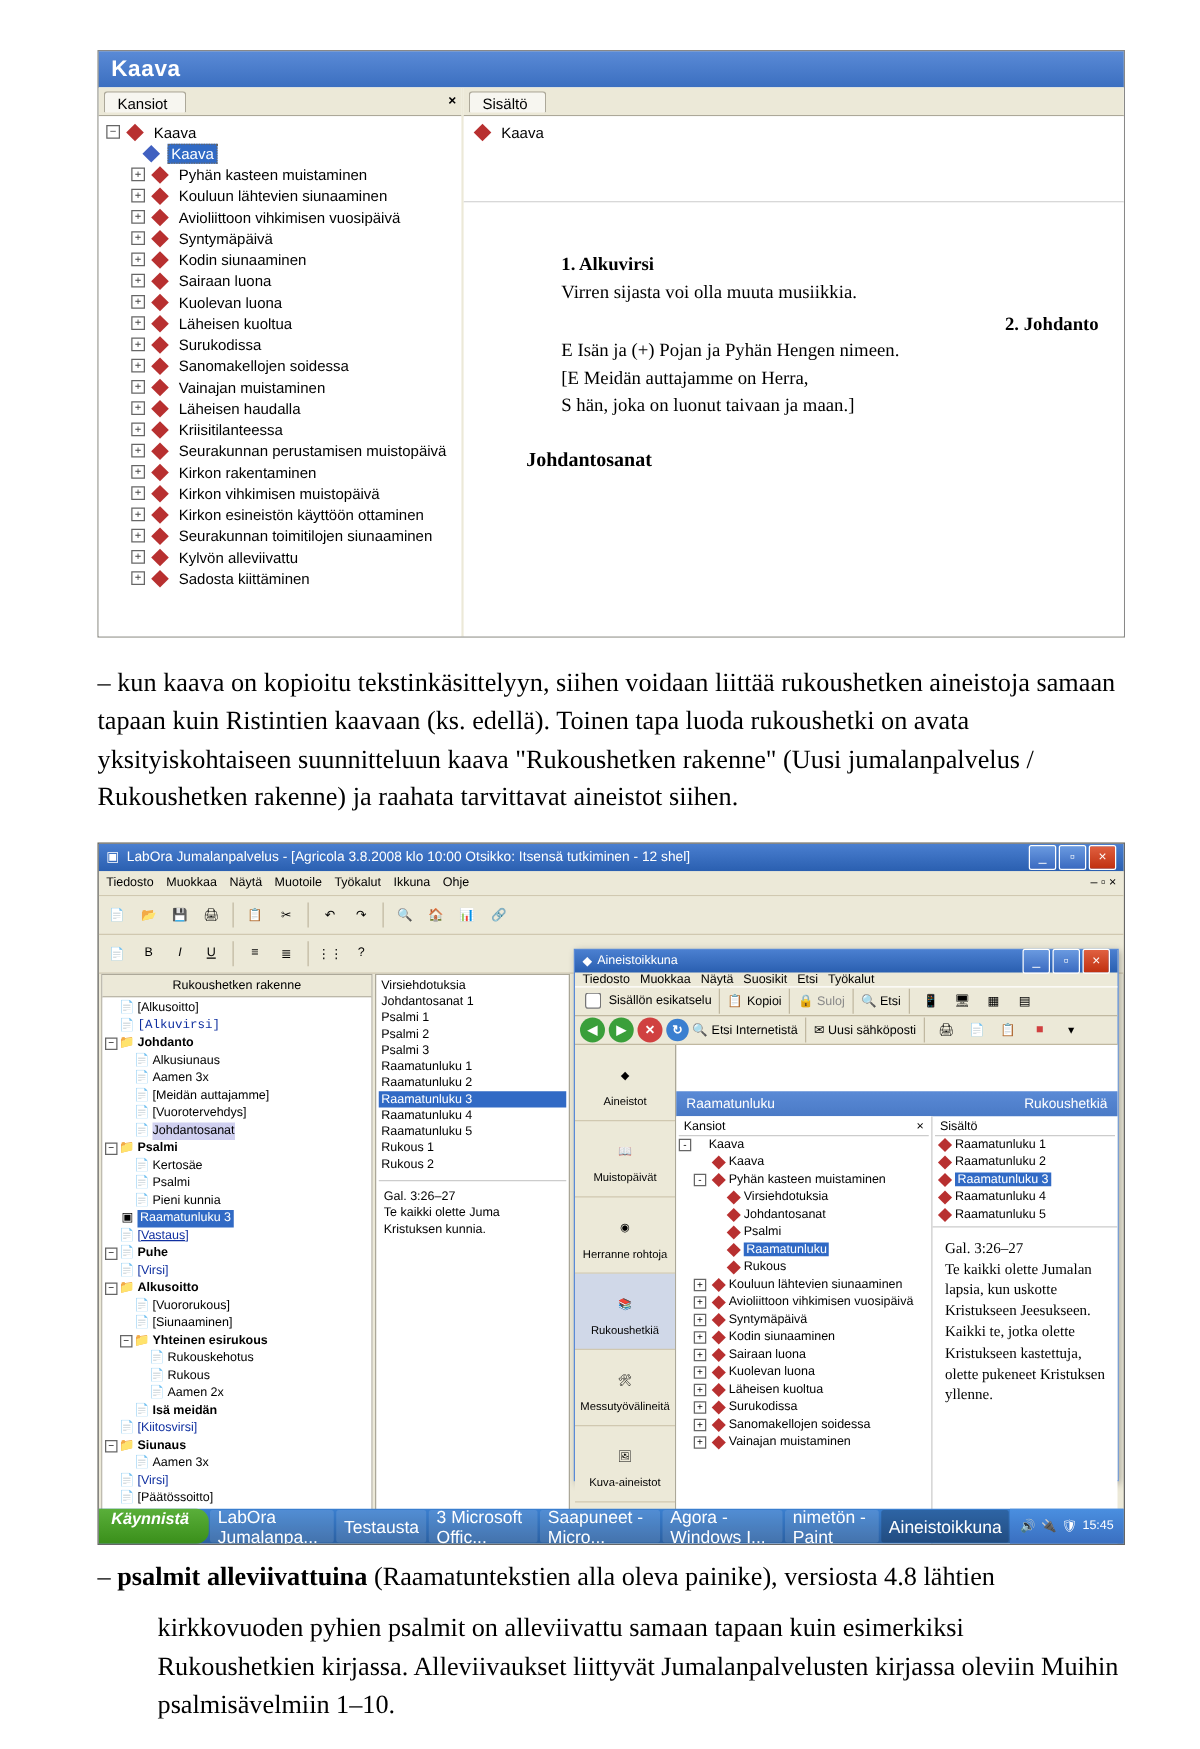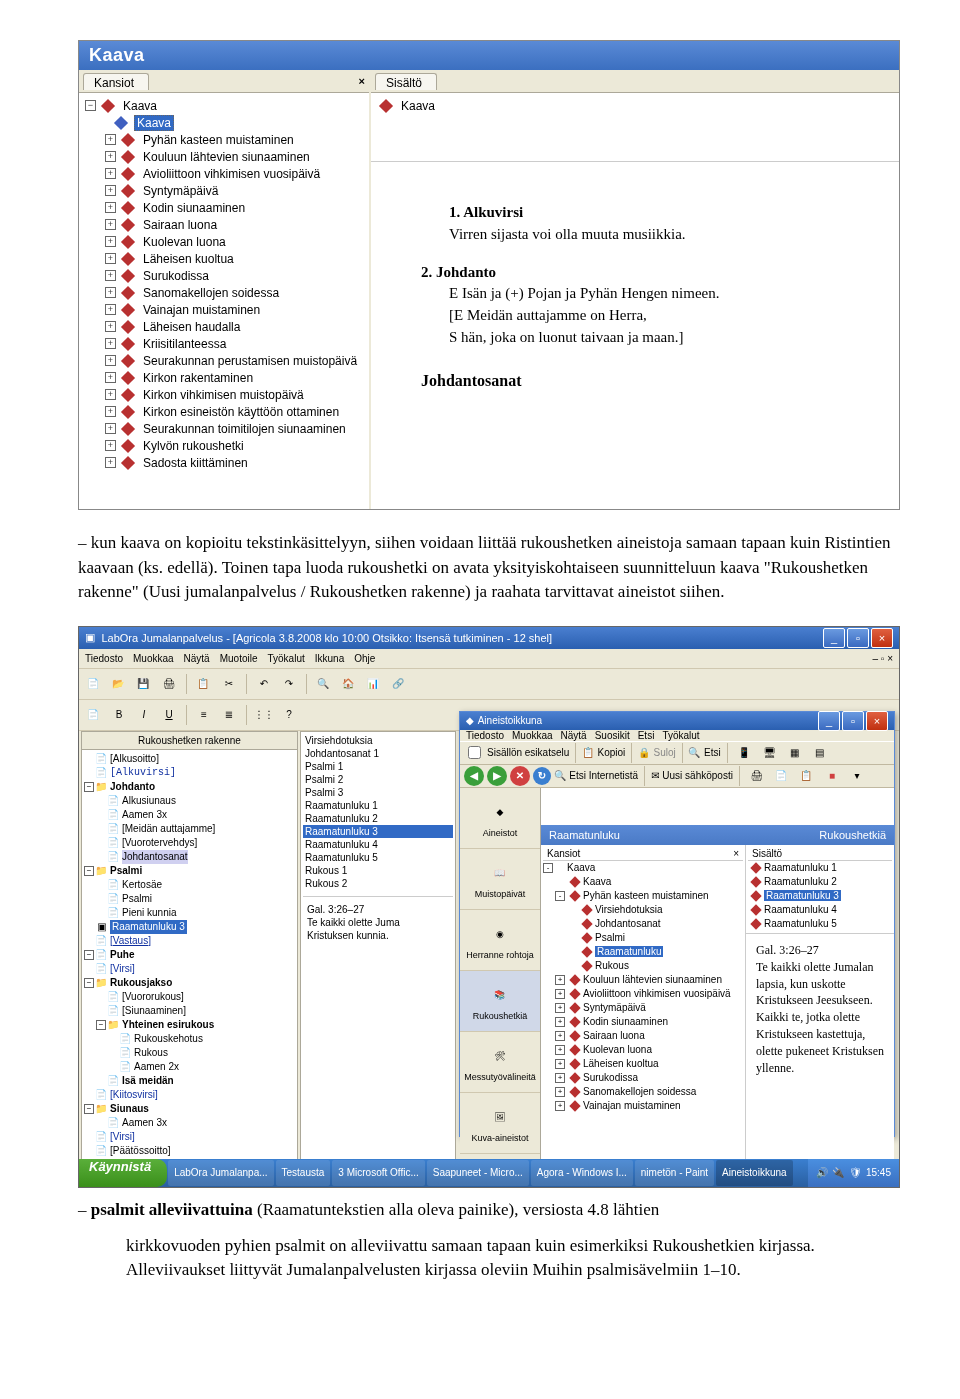--- a/index.html
+++ b/index.html
@@ -131,21 +131,21 @@
   }
   .cb-line { margin: 0; }
   .cb-bold { font-weight: bold; }
   .cb-indent { margin-left: 28px; }
   .footer-heading {
     font-weight: bold;
     margin-top: 20px;
     font-size: 16px;
   }
   .body-text {
-    font-size: 17px;
+    font-size: 21px;
     line-height: 1.45;
     margin: 21px 0;
   }
   .bold { font-weight: bold; }
   .indent1 { margin-left: 48px; }
   .screenshot2 {
     margin: 20px 0;
     border: 1px solid #666;
     height: 560px;
     position: relative;
@@ -348,21 +348,21 @@
     font-size:13px;
     border-radius:0 10px 10px 0;
   }
   .task-item {
     background:rgba(255,255,255,0.12);
     height:22px;
     margin:0 1px;
     padding:2px 6px;
     display:flex;
     align-items:center;
-    font-size:10px;
+    font-size:14px;
     border-radius:2px;
   }
   .task-item.active { background:rgba(0,0,0,0.2); }
   .tray {
     margin-left:auto;
     background:linear-gradient(#4a8fe0,#3a6fc0);
     height:100%;
     padding:0 8px;
     display:flex;
     align-items:center;
@@ -499,21 +499,21 @@
             <div class="tree-row">
               <span class="conn"></span>
               <span class="box">+</span>
               <span class="diamond"></span>
               <span class="tree-text">Seurakunnan toimitilojen siunaaminen</span>
             </div>
             <div class="tree-row">
               <span class="conn"></span>
               <span class="box">+</span>
               <span class="diamond"></span>
-              <span class="tree-text">Kylvön rukoushetki</span>
+              <span class="tree-text">Kylvön alleviivattu</span>
             </div>
             <div class="tree-row">
               <span class="conn"></span>
               <span class="box">+</span>
               <span class="diamond"></span>
               <span class="tree-text">Sadosta kiittäminen</span>
             </div>
           </div>
       </div>
       <div class="pane-right">
@@ -525,21 +525,21 @@
             <span class="diamond"></span>
             <span class="tree-text">Kaava</span>
           </div>
         </div>
         <div class="content-body">
           <p class="cb-line cb-bold cb-indent">
             <span>1.</span>
             <span>Alkuvirsi</span>
           </p>
           <p class="cb-line cb-indent">Virren sijasta voi olla muuta musiikkia.</p>
-          <p class="cb-line cb-bold" style="margin-top:16px;">
+          <p class="cb-line cb-bold" style="margin-top:4px;text-align:right;">
             <span>2.</span>
             <span>Johdanto</span>
           </p>
           <p class="cb-line cb-indent">E Isän ja (+) Pojan ja Pyhän Hengen nimeen.</p>
           <p class="cb-line cb-indent">[E Meidän auttajamme on Herra,</p>
           <p class="cb-line cb-indent">S hän, joka on luonut taivaan ja maan.]</p>
           <p class="footer-heading">Johdantosanat</p>
         </div>
       </div>
     </div>
@@ -690,21 +690,21 @@
               <span class="" style="font-weight:bold;">Puhe</span>
             </div>
             <div class="s2-row">
               <span class="ti"></span>
               <span class="ic">📄</span>
               <span class="" style="color:#1030a0;">[Virsi]</span>
             </div>
             <div class="s2-row">
               <span class="sq">−</span>
               <span class="ic">📁</span>
-              <span class="" style="font-weight:bold;">Rukousjakso</span>
+              <span class="" style="font-weight:bold;">Alkusoitto</span>
             </div>
             <div class="s2-row">
               <span class="ti"></span>
               <span class="ti"></span>
               <span class="ic">📄</span>
               <span class="" style="">[Vuororukous]</span>
             </div>
             <div class="s2-row">
               <span class="ti"></span>
               <span class="ti"></span>

